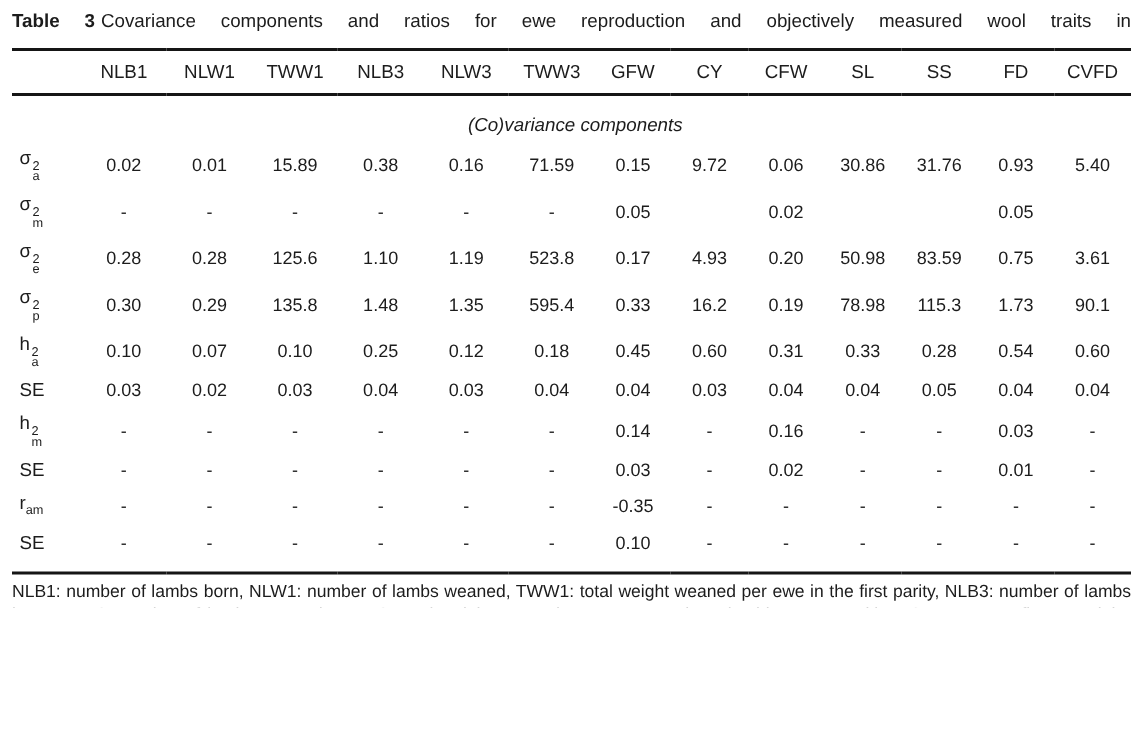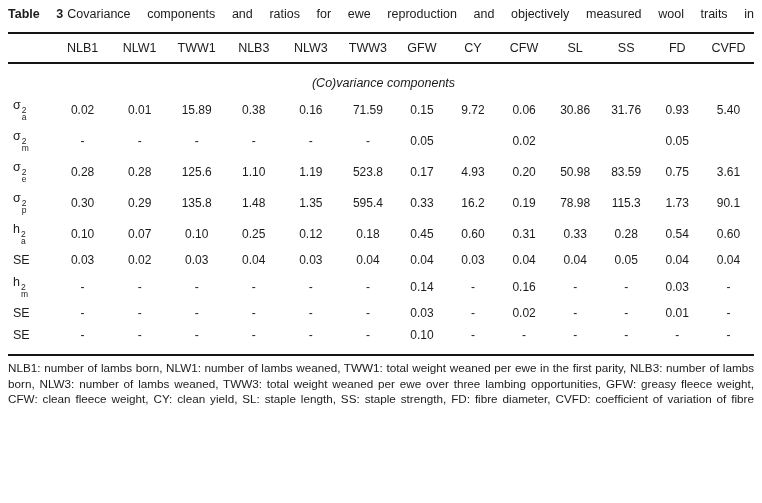--- a/index.html
+++ b/index.html
@@ -237,20 +237,36 @@
           <td class="val">-</td>
           <td class="val">-</td>
           <td class="val">0.03</td>
           <td class="val">-</td>
           <td class="val">0.02</td>
           <td class="val">-</td>
           <td class="val">-</td>
           <td class="val">0.01</td>
           <td class="val">-</td>
         </tr>
+        <tr>
+          <td class="rowlabel"><span>r</span><sub class="symsub">am</sub></td>
+          <td class="val">-</td>
+          <td class="val">-</td>
+          <td class="val">-</td>
+          <td class="val">-</td>
+          <td class="val">-</td>
+          <td class="val">-</td>
+          <td class="val">-0.35</td>
+          <td class="val">-</td>
+          <td class="val">-</td>
+          <td class="val">-</td>
+          <td class="val">-</td>
+          <td class="val">-</td>
+          <td class="val">-</td>
+        </tr>
         <tr class="last">
           <td class="rowlabel"><span>SE</span></td>
           <td class="val">-</td>
           <td class="val">-</td>
           <td class="val">-</td>
           <td class="val">-</td>
           <td class="val">-</td>
           <td class="val">-</td>
           <td class="val">0.10</td>
           <td class="val">-</td>

